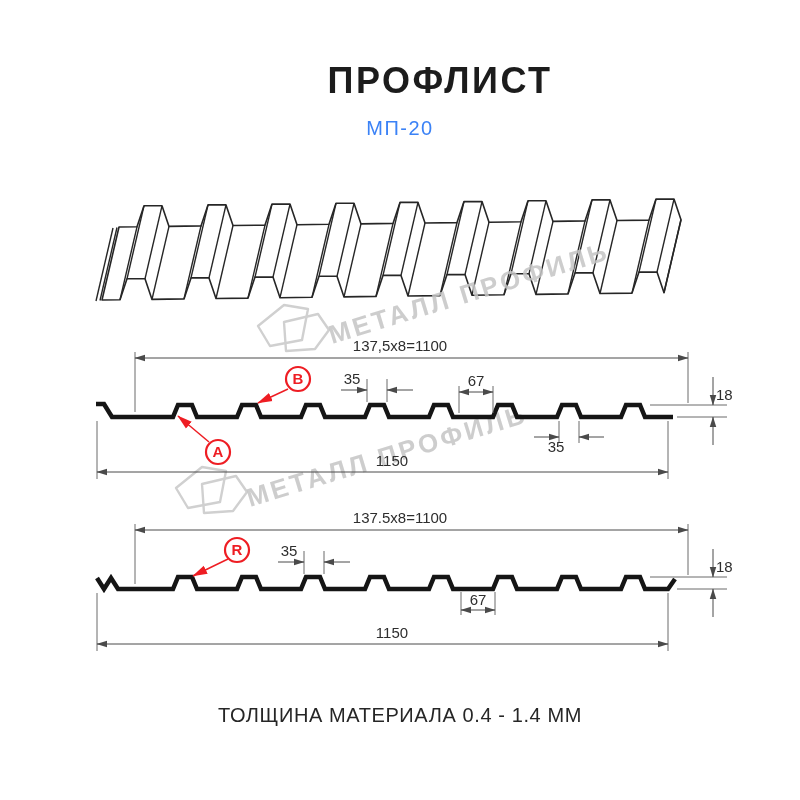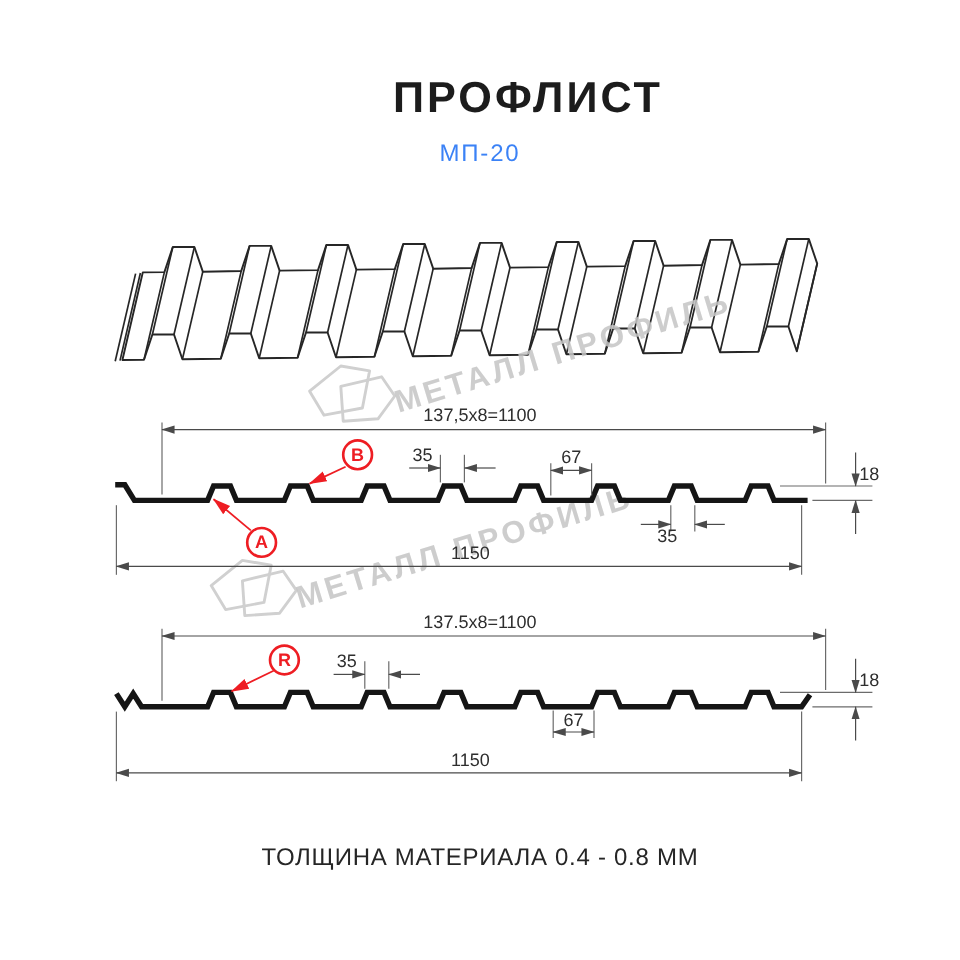--- a/index.html
+++ b/index.html
@@ -171,13 +171,13 @@
     <text class="dt" x="392" y="638">1150</text>
 
     <line class="rl" x1="228" y1="559" x2="193" y2="576"></line>
     <circle class="rc" cx="237" cy="550" r="12"></circle>
     <text class="rt" x="237" y="555">R</text>
   </g>
 </svg>
 
 <div class="hdr title">ПРОФЛИСТ</div>
 <div class="hdr subtitle">МП-20</div>
-<div class="hdr caption">ТОЛЩИНА МАТЕРИАЛА 0.4 - 0.8 ММ</div>
+<div class="hdr caption">ТОЛЩИНА МАТЕРИАЛА 0.4 - 1.4 ММ</div>
 
 </body></html>

